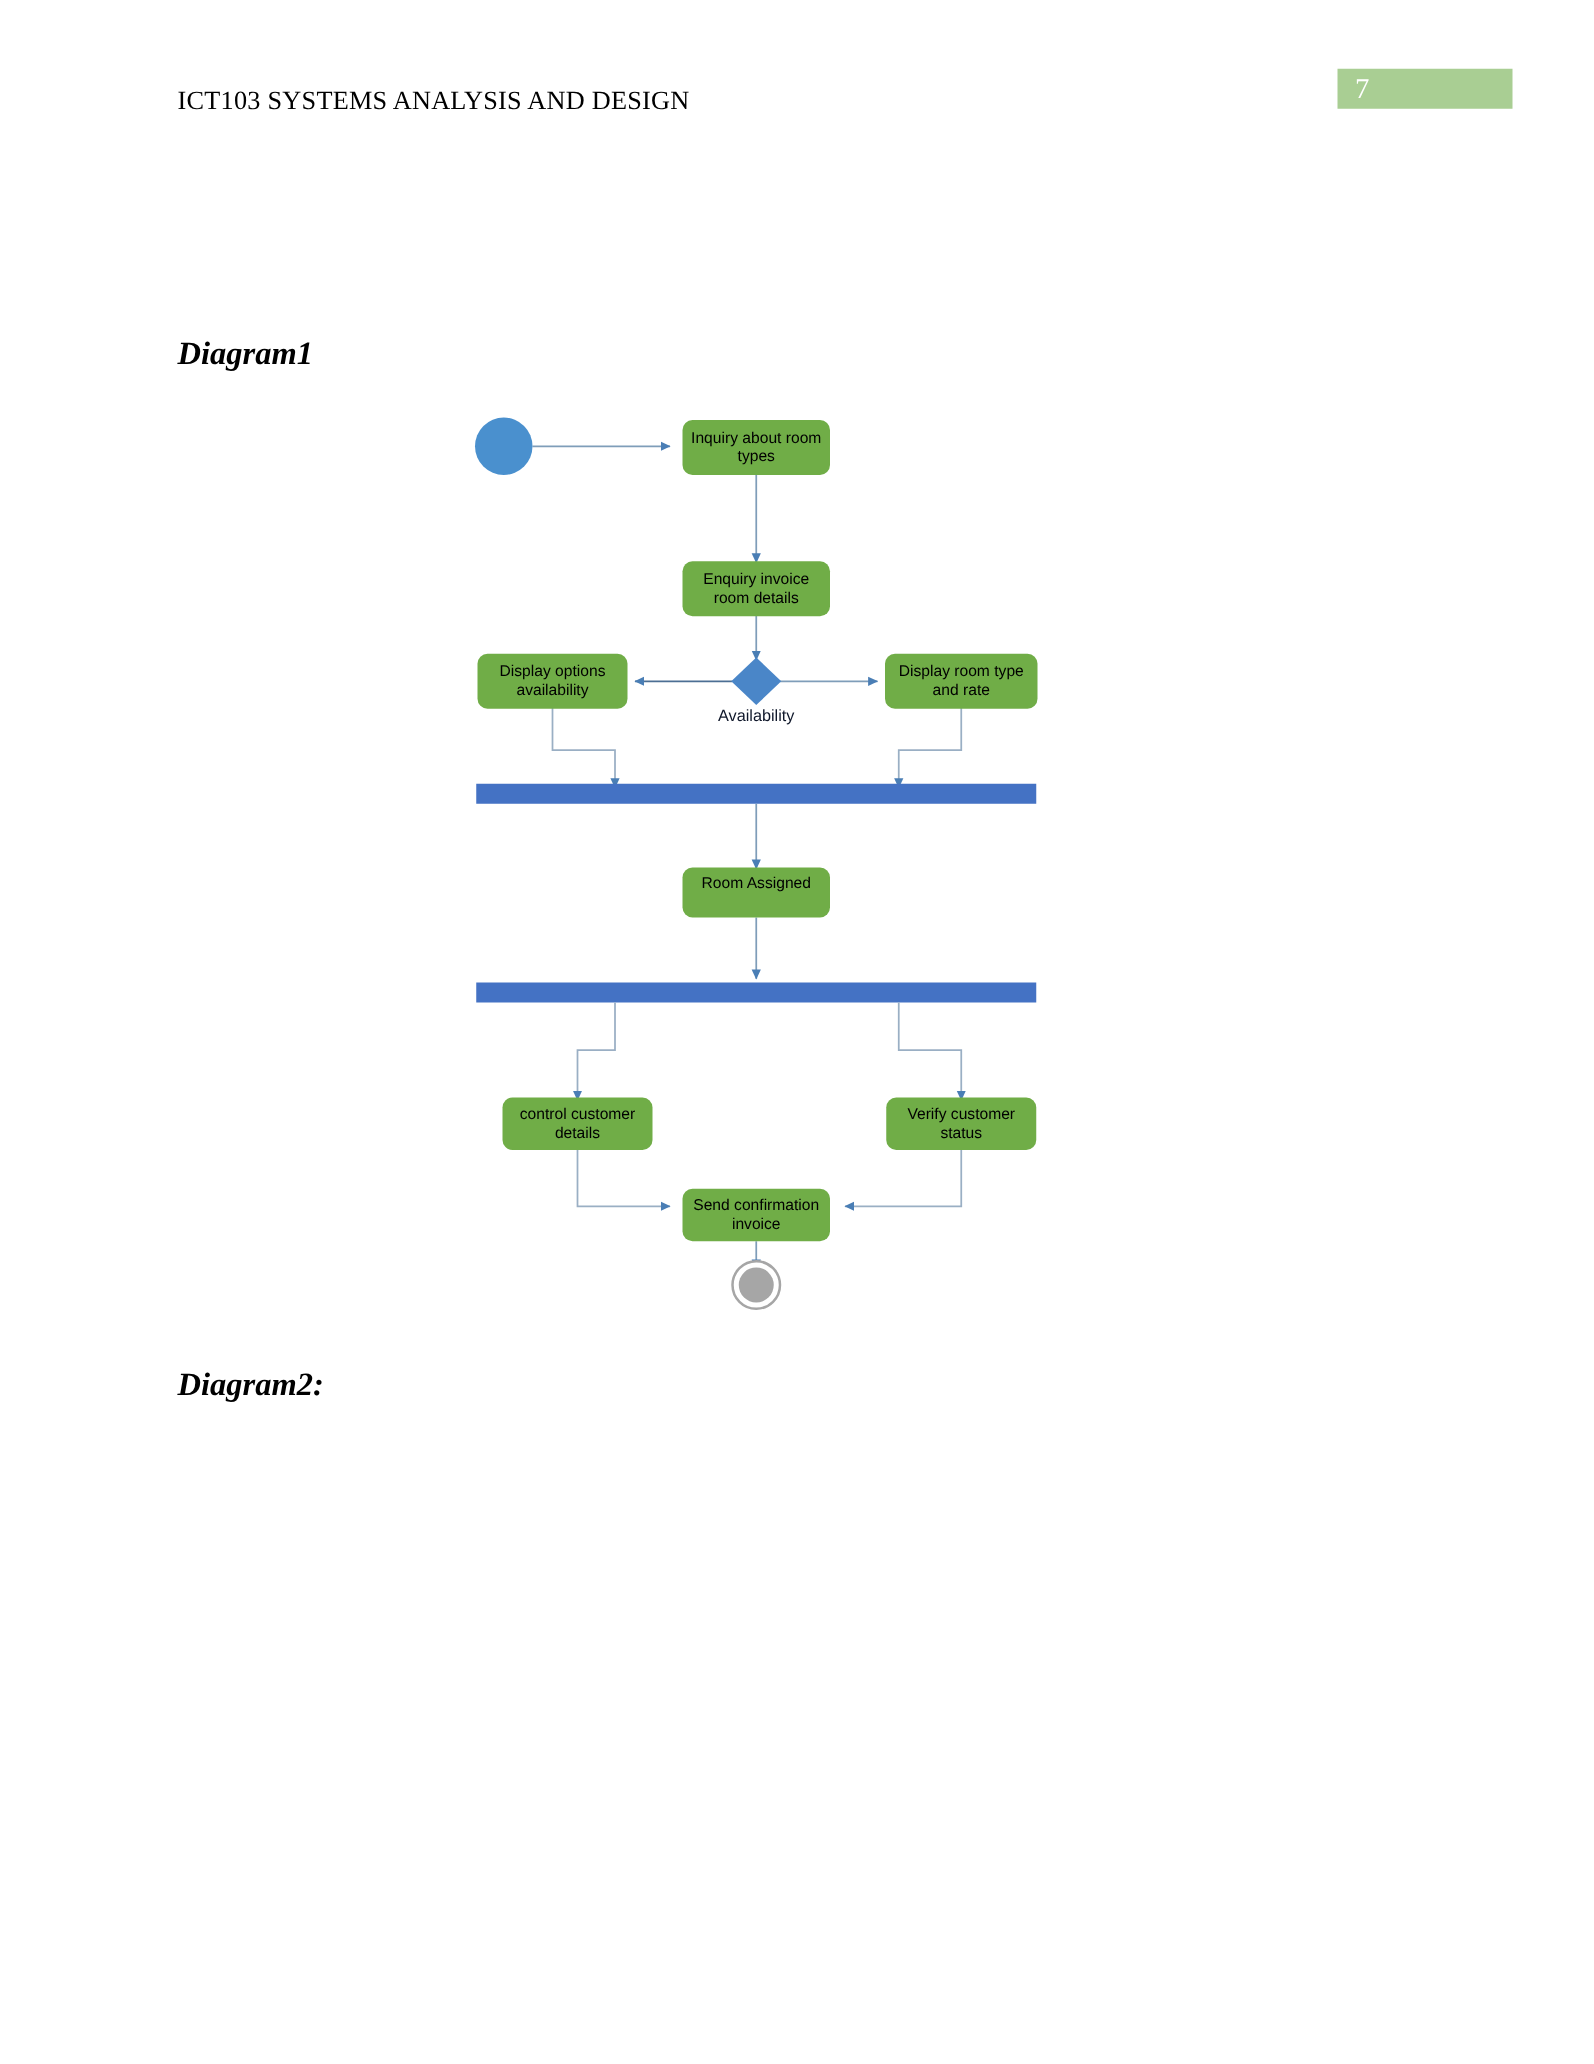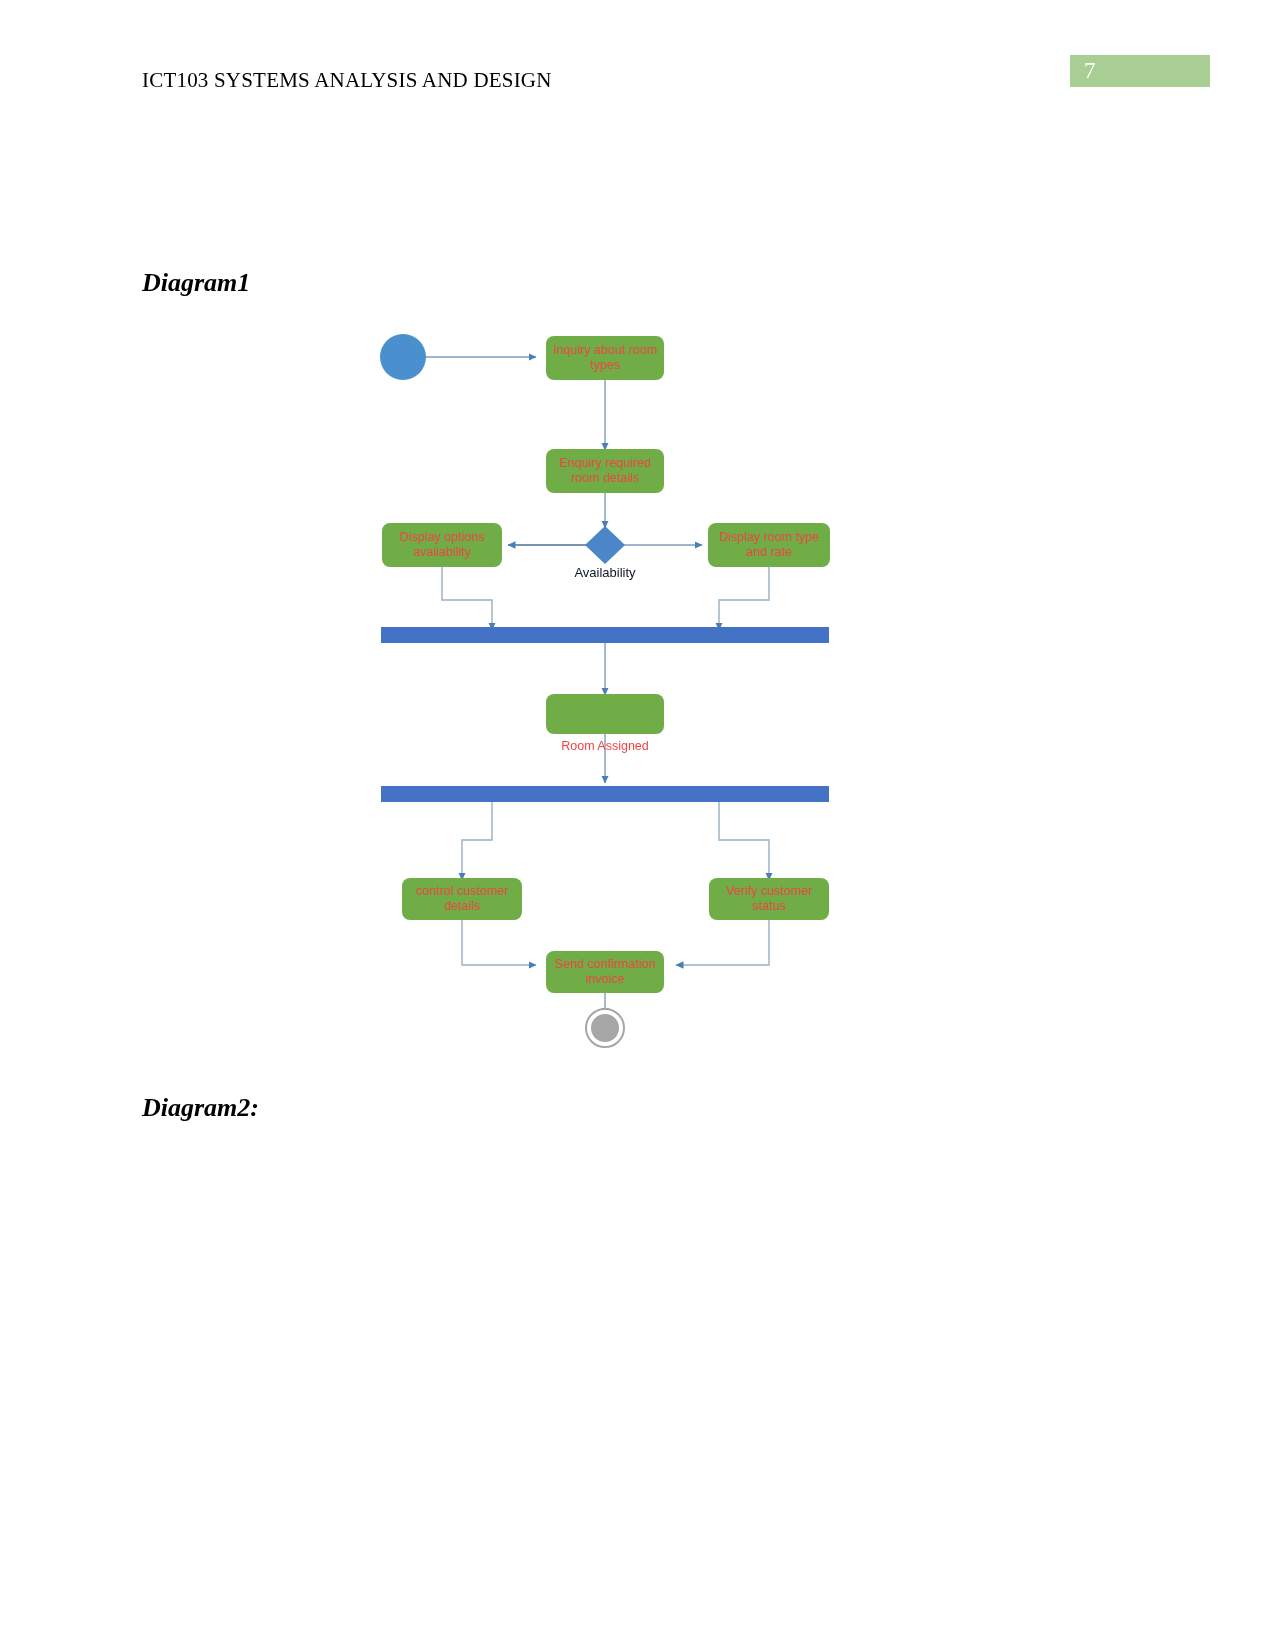--- a/index.html
+++ b/index.html
@@ -83,21 +83,21 @@
 
   .node-label {
     position: absolute;
     display: flex;
     align-items: center;
     justify-content: center;
     text-align: center;
     font-family: "Liberation Sans", sans-serif;
     font-size: 12.5px;
     line-height: 15px;
-    color: #ef4444;
+    color: #000000;
     pointer-events: none;
     box-sizing: border-box;
     padding: 0 6px;
   }
   .guard-label {
     position: absolute;
     font-family: "Liberation Sans", sans-serif;
     font-size: 13px;
     color: #0f172a;
     text-align: center;
@@ -170,24 +170,24 @@
       <rect x="709" y="568" width="120" height="42" rx="8" ry="8" fill="#70AD47"></rect>
       <rect x="546" y="641" width="118" height="42" rx="8" ry="8" fill="#70AD47"></rect>
 
       <polygon points="605,216 625,235 605,254 585,235" fill="#4A86C8"></polygon>
 
       <circle cx="605" cy="718" r="19" fill="#FFFFFF" stroke="#A6A6A6" stroke-width="2"></circle>
       <circle cx="605" cy="718" r="14" fill="#A6A6A6"></circle>
     </svg>
 
     <div class="node-label" style="left:546px; top:26px; width:118px; height:44px;">Inquiry about room types</div>
-    <div class="node-label" style="left:546px; top:139px; width:118px; height:44px;">Enquiry required room details</div>
+    <div class="node-label" style="left:546px; top:139px; width:118px; height:44px;">Enquiry invoice room details</div>
     <div class="node-label" style="left:382px; top:213px; width:120px; height:44px;">Display options availability</div>
     <div class="node-label" style="left:708px; top:213px; width:122px; height:44px;">Display room type and rate</div>
-    <div class="node-label" style="left:546px; top:384px; width:118px; height:24px;margin-top:40px;">Room Assigned</div>
+    <div class="node-label" style="left:546px; top:384px; width:118px; height:24px;">Room Assigned</div>
     <div class="node-label" style="left:402px; top:568px; width:120px; height:42px;">control customer details</div>
     <div class="node-label" style="left:709px; top:568px; width:120px; height:42px;">Verify customer status</div>
     <div class="node-label" style="left:546px; top:641px; width:118px; height:42px;">Send confirmation invoice</div>
 
     <div class="guard-label" style="left:545px; top:255px; width:120px;">Availability</div>
   </div>
 
   <div class="section-label d2">Diagram2:</div>
 
 </div>

